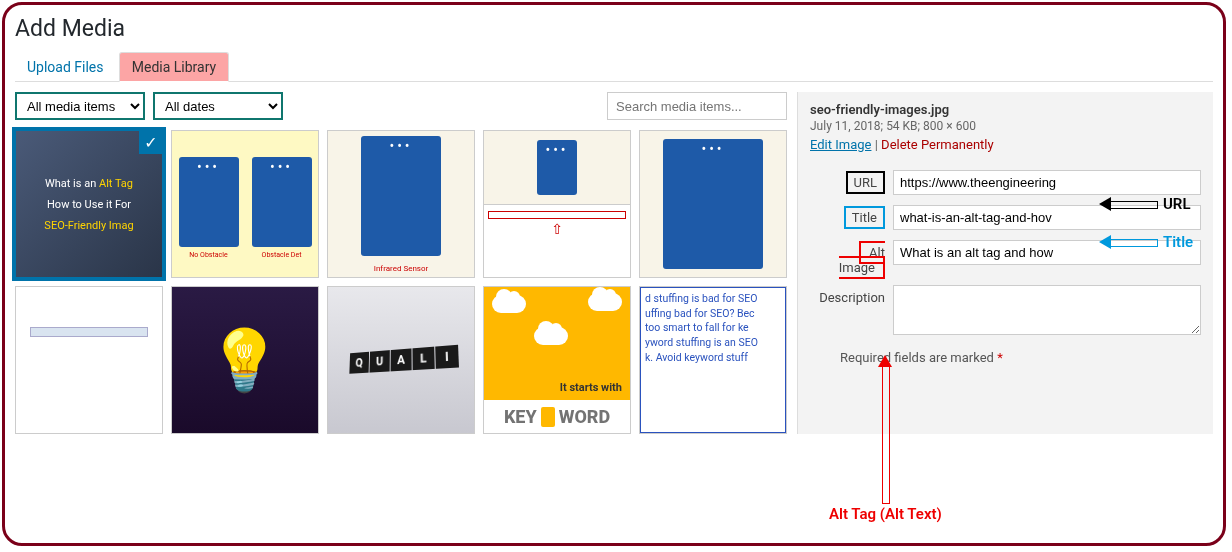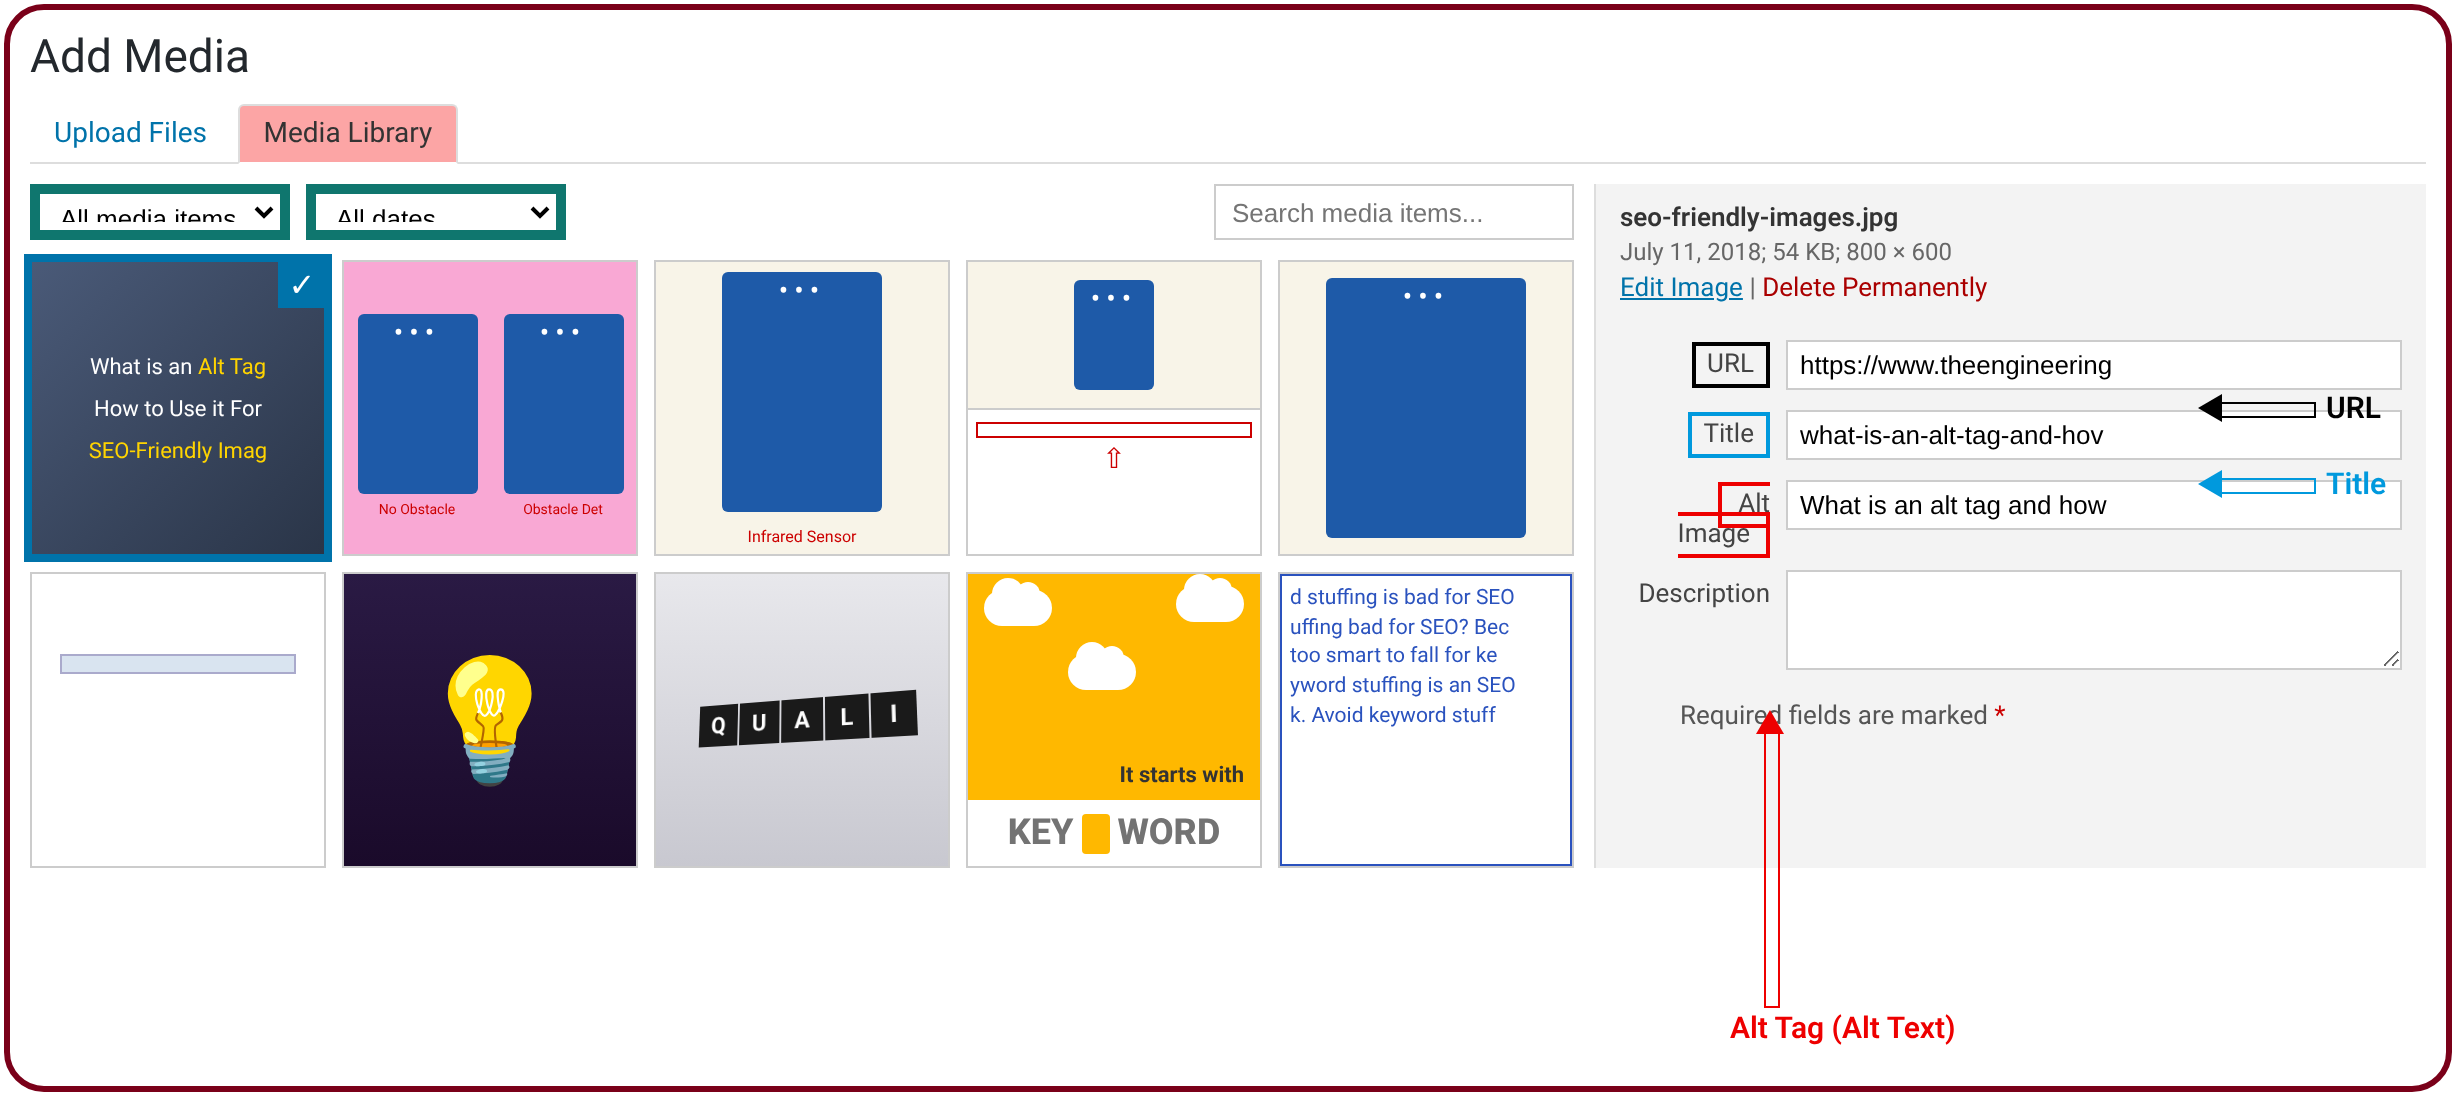--- a/index.html
+++ b/index.html
@@ -6,21 +6,21 @@
 body { font-family: -apple-system, BlinkMacSystemFont, "Segoe UI", Roboto, sans-serif; font-size: 13px; color: #333; background: #fff; }
 .outer-frame { border: 3px solid #7a0019; border-radius: 20px; margin: 2px; padding: 6px 10px 10px 10px; width: 1224px; height: 544px; position: relative; }
 .page-title { font-size: 23px; font-weight: 400; color: #23282d; margin: 4px 0 10px 0; }
 .tabs { border-bottom: 1px solid #ddd; margin-bottom: 10px; }
 .tab { display: inline-block; padding: 6px 12px; font-size: 14px; cursor: pointer; }
 .tab.inactive { color: #0073aa; }
 .tab.active { border: 1px solid #ddd; border-bottom: 1px solid #fff; background: #fca5a5; margin-bottom: -1px; border-radius: 3px 3px 0 0; }
 .content-row { display: flex; gap: 10px; }
 .left-col { flex: 0 0 770px; }
 .filter-bar { display: flex; gap: 8px; margin-bottom: 10px; align-items: center; }
-.select { padding: 4px 6px; font-size: 13px; border: 5px solid #0f766e; background: #fff; height: 28px; width: 130px; }
+.select { padding: 4px 6px; font-size: 13px; border: 2px solid #0f766e; background: #fff; height: 28px; width: 130px; }
 .search-box { margin-left: auto; }
 .search-box input { padding: 5px 8px; font-size: 13px; border: 1px solid #ccc; width: 180px; height: 28px; }
 .thumbs { display: grid; grid-template-columns: repeat(5, 148px); grid-auto-rows: 148px; gap: 8px; }
 .thumb { border: 1px solid #ccc; position: relative; background: #fff; overflow: hidden; cursor: pointer; display: flex; align-items: center; justify-content: center; }
 .thumb.selected { outline: 4px solid #0073aa; outline-offset: -1px; }
 .check { position: absolute; top: -1px; right: -1px; width: 24px; height: 24px; background: #0073aa; color: #fff; display: flex; align-items: center; justify-content: center; font-size: 16px; }
 .right-col { flex: 1; background: #f3f3f3; border-left: 1px solid #ddd; padding: 10px 12px; position: relative; }
 .fname { font-weight: 600; color: #333; font-size: 13px; }
 .meta { color: #666; font-size: 12px; margin: 2px 0 4px 0; }
 .edit-link { color: #0073aa; font-size: 13px; text-decoration: underline; }
@@ -33,37 +33,37 @@
 .field-input input, .field-input textarea { width: 100%; padding: 4px 6px; font-size: 13px; border: 1px solid #ccc; background: #fff; }
 .field-input textarea { height: 50px; resize: both; }
 .box-url { border: 2px solid #000; padding: 2px 6px; }
 .box-title { border: 2px solid #0099dd; padding: 2px 6px; }
 .box-alt { border: 2px solid #e00; padding: 2px 8px; }
 .req { color: #555; font-size: 13px; margin-top: 12px; margin-left: 30px; }
 .req-star { color: #c00; }
 .annotation { position: absolute; display: flex; align-items: center; gap: 6px; font-size: 15px; font-weight: 600; }
 .ann-url { top: 190px; left: 1094px; color: #000; }
 .ann-title { top: 228px; left: 1094px; color: #0099dd; }
-.ann-alttext { top: 500px; left: 860px; color: #e00; font-size: 15px; }
+.ann-alttext { top: 500px; left: 824px; color: #e00; font-size: 15px; }
 .arrow-left-black { width: 58px; height: 14px; position: relative; }
 .arrow-left-black::before { content: ""; position: absolute; left: 0; top: 0; border-top: 7px solid transparent; border-bottom: 7px solid transparent; border-right: 12px solid #000; }
 .arrow-left-black::after { content: ""; position: absolute; left: 12px; top: 4px; width: 46px; height: 6px; border-top: 1.5px solid #000; border-bottom: 1.5px solid #000; border-right: 1.5px solid #000; }
 .arrow-left-blue { width: 58px; height: 14px; position: relative; }
 .arrow-left-blue::before { content: ""; position: absolute; left: 0; top: 0; border-top: 7px solid transparent; border-bottom: 7px solid transparent; border-right: 12px solid #0099dd; }
 .arrow-left-blue::after { content: ""; position: absolute; left: 12px; top: 4px; width: 46px; height: 6px; border-top: 1.5px solid #0099dd; border-bottom: 1.5px solid #0099dd; border-right: 1.5px solid #0099dd; }
 .arrow-up-red { position: absolute; left: 873px; top: 350px; width: 14px; height: 148px; }
 .arrow-up-red::before { content: ""; position: absolute; top: 0; left: 0; border-left: 7px solid transparent; border-right: 7px solid transparent; border-bottom: 12px solid #e00; }
 .arrow-up-red::after { content: ""; position: absolute; top: 12px; left: 4px; width: 6px; height: 136px; border-left: 1.5px solid #e00; border-right: 1.5px solid #e00; border-bottom: 1.5px solid #e00; }
 
 
 .t1-bg { width: 100%; height: 100%; background: linear-gradient(135deg, #4a5a78, #2a3548); color: #fff; display: flex; flex-direction: column; justify-content: center; padding: 6px; font-size: 11px; text-align: center; }
 .t1-bg .yellow { color: #ffd400; }
 .sensor-board { width: 60px; height: 90px; background: #1e5aa8; border-radius: 3px; position: relative; }
 .sensor-board::before { content: "•••"; position: absolute; top: 2px; left: 0; right: 0; color: #fff; text-align: center; font-size: 14px; letter-spacing: 3px; }
-.t2-wrap { width: 100%; height: 100%; background: #f9a8d4; display: flex; justify-content: space-around; align-items: center; padding-top: 8px; }
+.t2-wrap { width: 100%; height: 100%; background: #fef9c3; display: flex; justify-content: space-around; align-items: center; padding-top: 8px; }
 .t3-wrap { width: 100%; height: 100%; background: #f8f4e8; display: flex; justify-content: center; align-items: center; }
 .t3-wrap .sensor-board { width: 80px; height: 120px; }
 .t4-wrap { width: 100%; height: 100%; background: #eee; display: flex; flex-direction: column; }
 .t4-head { height: 50%; background: #f8f4e8; display: flex; justify-content: center; align-items: center; }
 .t4-head .sensor-board { width: 40px; height: 55px; }
 .t4-dlg { height: 50%; background: #fff; border-top: 1px solid #ccc; font-size: 6px; color: #555; padding: 4px; }
 .t4-redbox { border: 1px solid #c00; height: 8px; margin: 2px 0; }
 .t4-arrow { color: #c00; font-size: 14px; text-align: center; }
 .t5-wrap { width: 100%; height: 100%; background: #f8f4e8; display: flex; justify-content: center; align-items: center; }
 .t5-wrap .sensor-board { width: 100px; height: 130px; }

